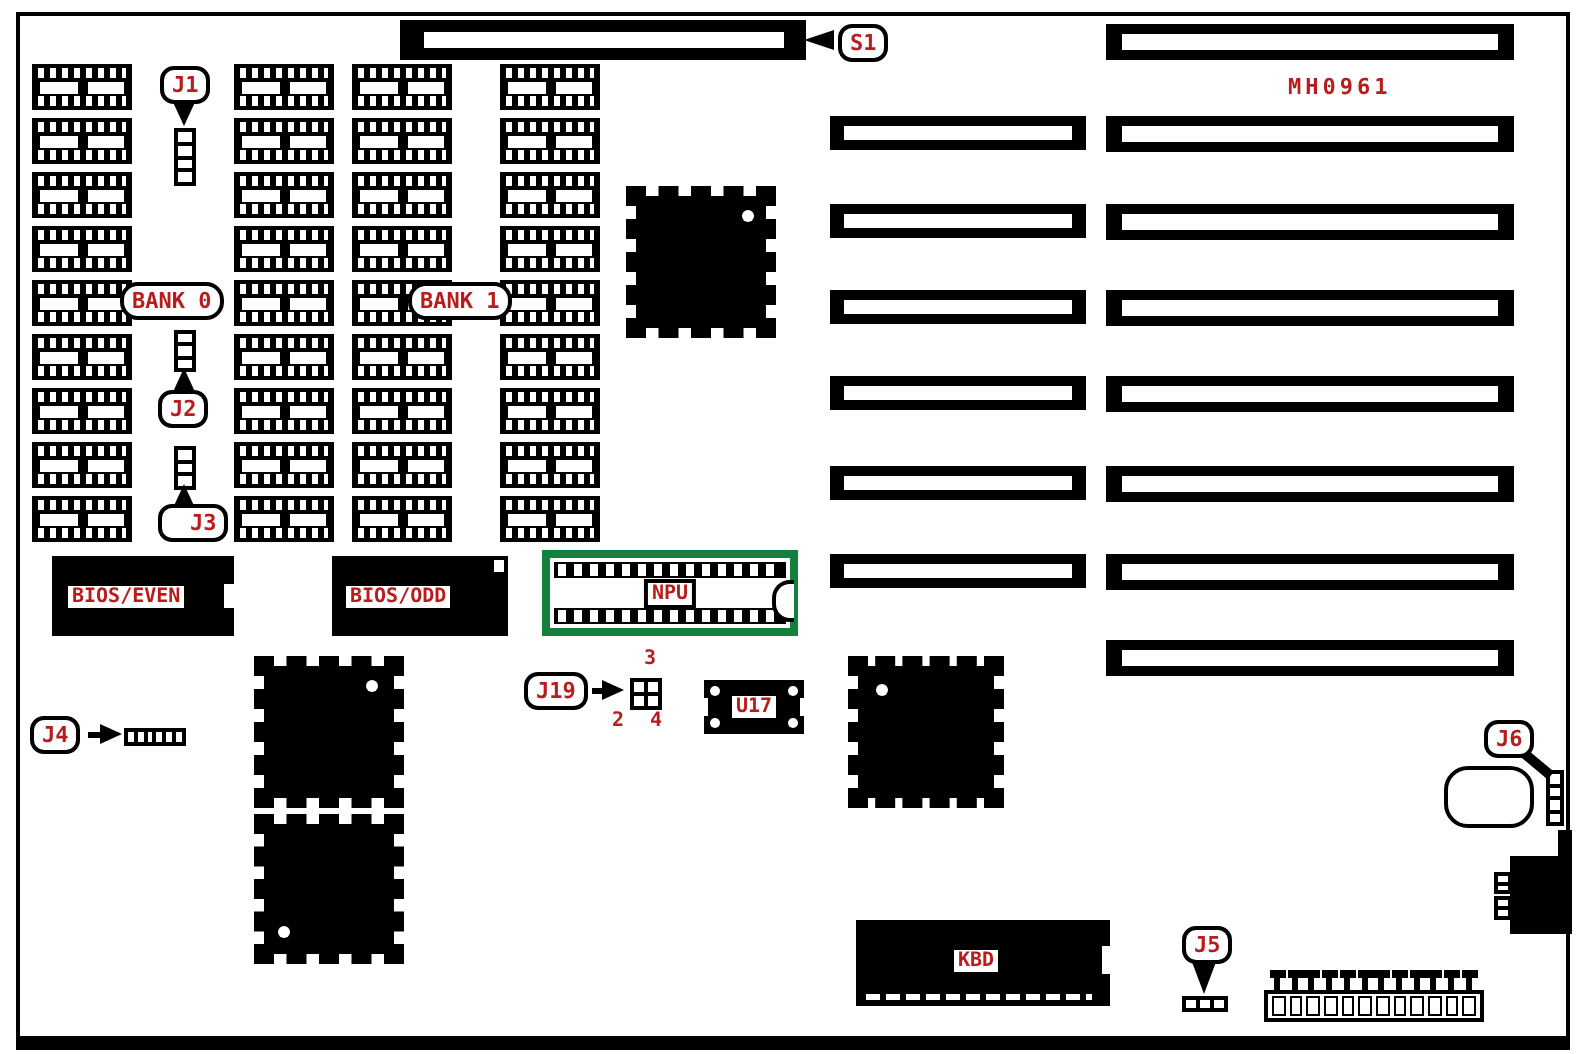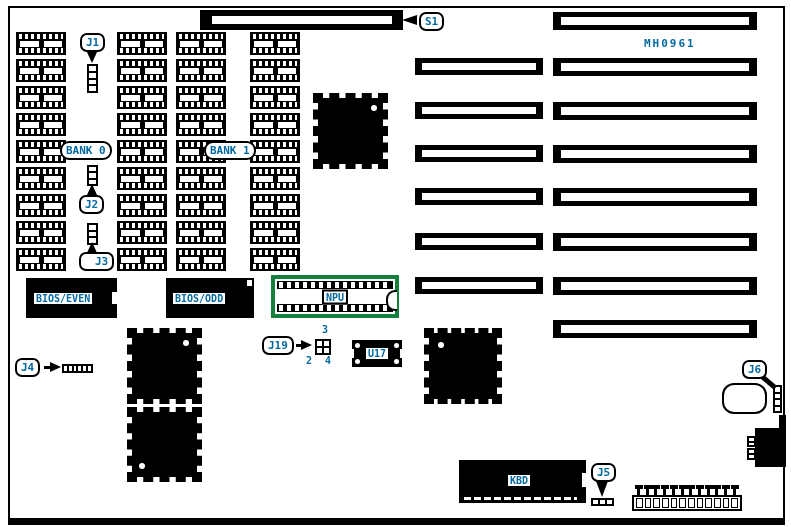--- a/index.html
+++ b/index.html
@@ -1,17 +1,17 @@
 <!DOCTYPE html>
 <html><head>
 <meta charset="utf-8">
 <style>
   html,body{margin:0;padding:0;background:#fff;}
   #stage{position:relative;width:791px;height:527px;background:#fff;overflow:hidden;
-         font-family:"DejaVu Sans Mono",monospace;color:#0369a1;}
+         font-family:"DejaVu Sans Mono",monospace;color:#b91c1c;}
   .abs{position:absolute;}
   
   #board-outline{position:absolute;left:8px;top:6px;width:777px;height:519px;
     border:2px solid #000;border-bottom-width:7px;box-sizing:border-box;}
   
   .tag{position:absolute;background:#fff;border:2px solid #000;border-radius:7px;
        font-size:11px;line-height:13px;font-weight:bold;padding:1px 4px;white-space:nowrap;z-index:6;}
   
   .tri{position:absolute;width:0;height:0;z-index:5;}
   .tri.down{border-left:6px solid transparent;border-right:6px solid transparent;border-top:13px solid #000;}
@@ -55,21 +55,21 @@
   .pinheader i{flex:1;background:#fff;display:block;}
   .pinheader.vert{flex-direction:column;}
   .pinheader.grid2{display:grid;grid-template-columns:1fr 1fr;grid-template-rows:1fr 1fr;}
   .pinnum{position:absolute;font-size:10px;font-weight:bold;line-height:10px;z-index:6;}
   
   #u17-chip{position:absolute;left:352px;top:340px;width:50px;height:27px;background:#000;
             display:flex;align-items:center;justify-content:center;}
   #u17-chip .cdot{position:absolute;width:5px;height:5px;border-radius:50%;background:#fff;}
   #u17-chip .snotch{position:absolute;width:3px;height:9px;background:#fff;top:9px;}
   
-  #kbd-connector{position:absolute;left:459px;top:460px;width:127px;height:43px;background:#000;}
+  #kbd-connector{position:absolute;left:428px;top:460px;width:127px;height:43px;background:#000;}
   #kbd-dash{position:absolute;left:5px;right:9px;bottom:3px;height:3px;
      background:repeating-linear-gradient(90deg,#fff 0 7px,transparent 7px 10px);}
   #kbd-notch{position:absolute;right:0;top:13px;width:4px;height:14px;background:#fff;}
   #kbd-connector .chiplabel{position:absolute;left:47px;top:13px;}
   
   #power-connector{position:absolute;left:632px;top:485px;width:110px;}
   #power-pins{display:flex;justify-content:space-between;padding:0 3px;height:10px;}
   .ppin{position:relative;width:8px;height:10px;}
   .ppin::before{content:"";position:absolute;left:0;right:0;top:0;height:4px;background:#000;}
   .ppin::after{content:"";position:absolute;left:2px;width:3px;top:4px;bottom:0;background:#000;}

